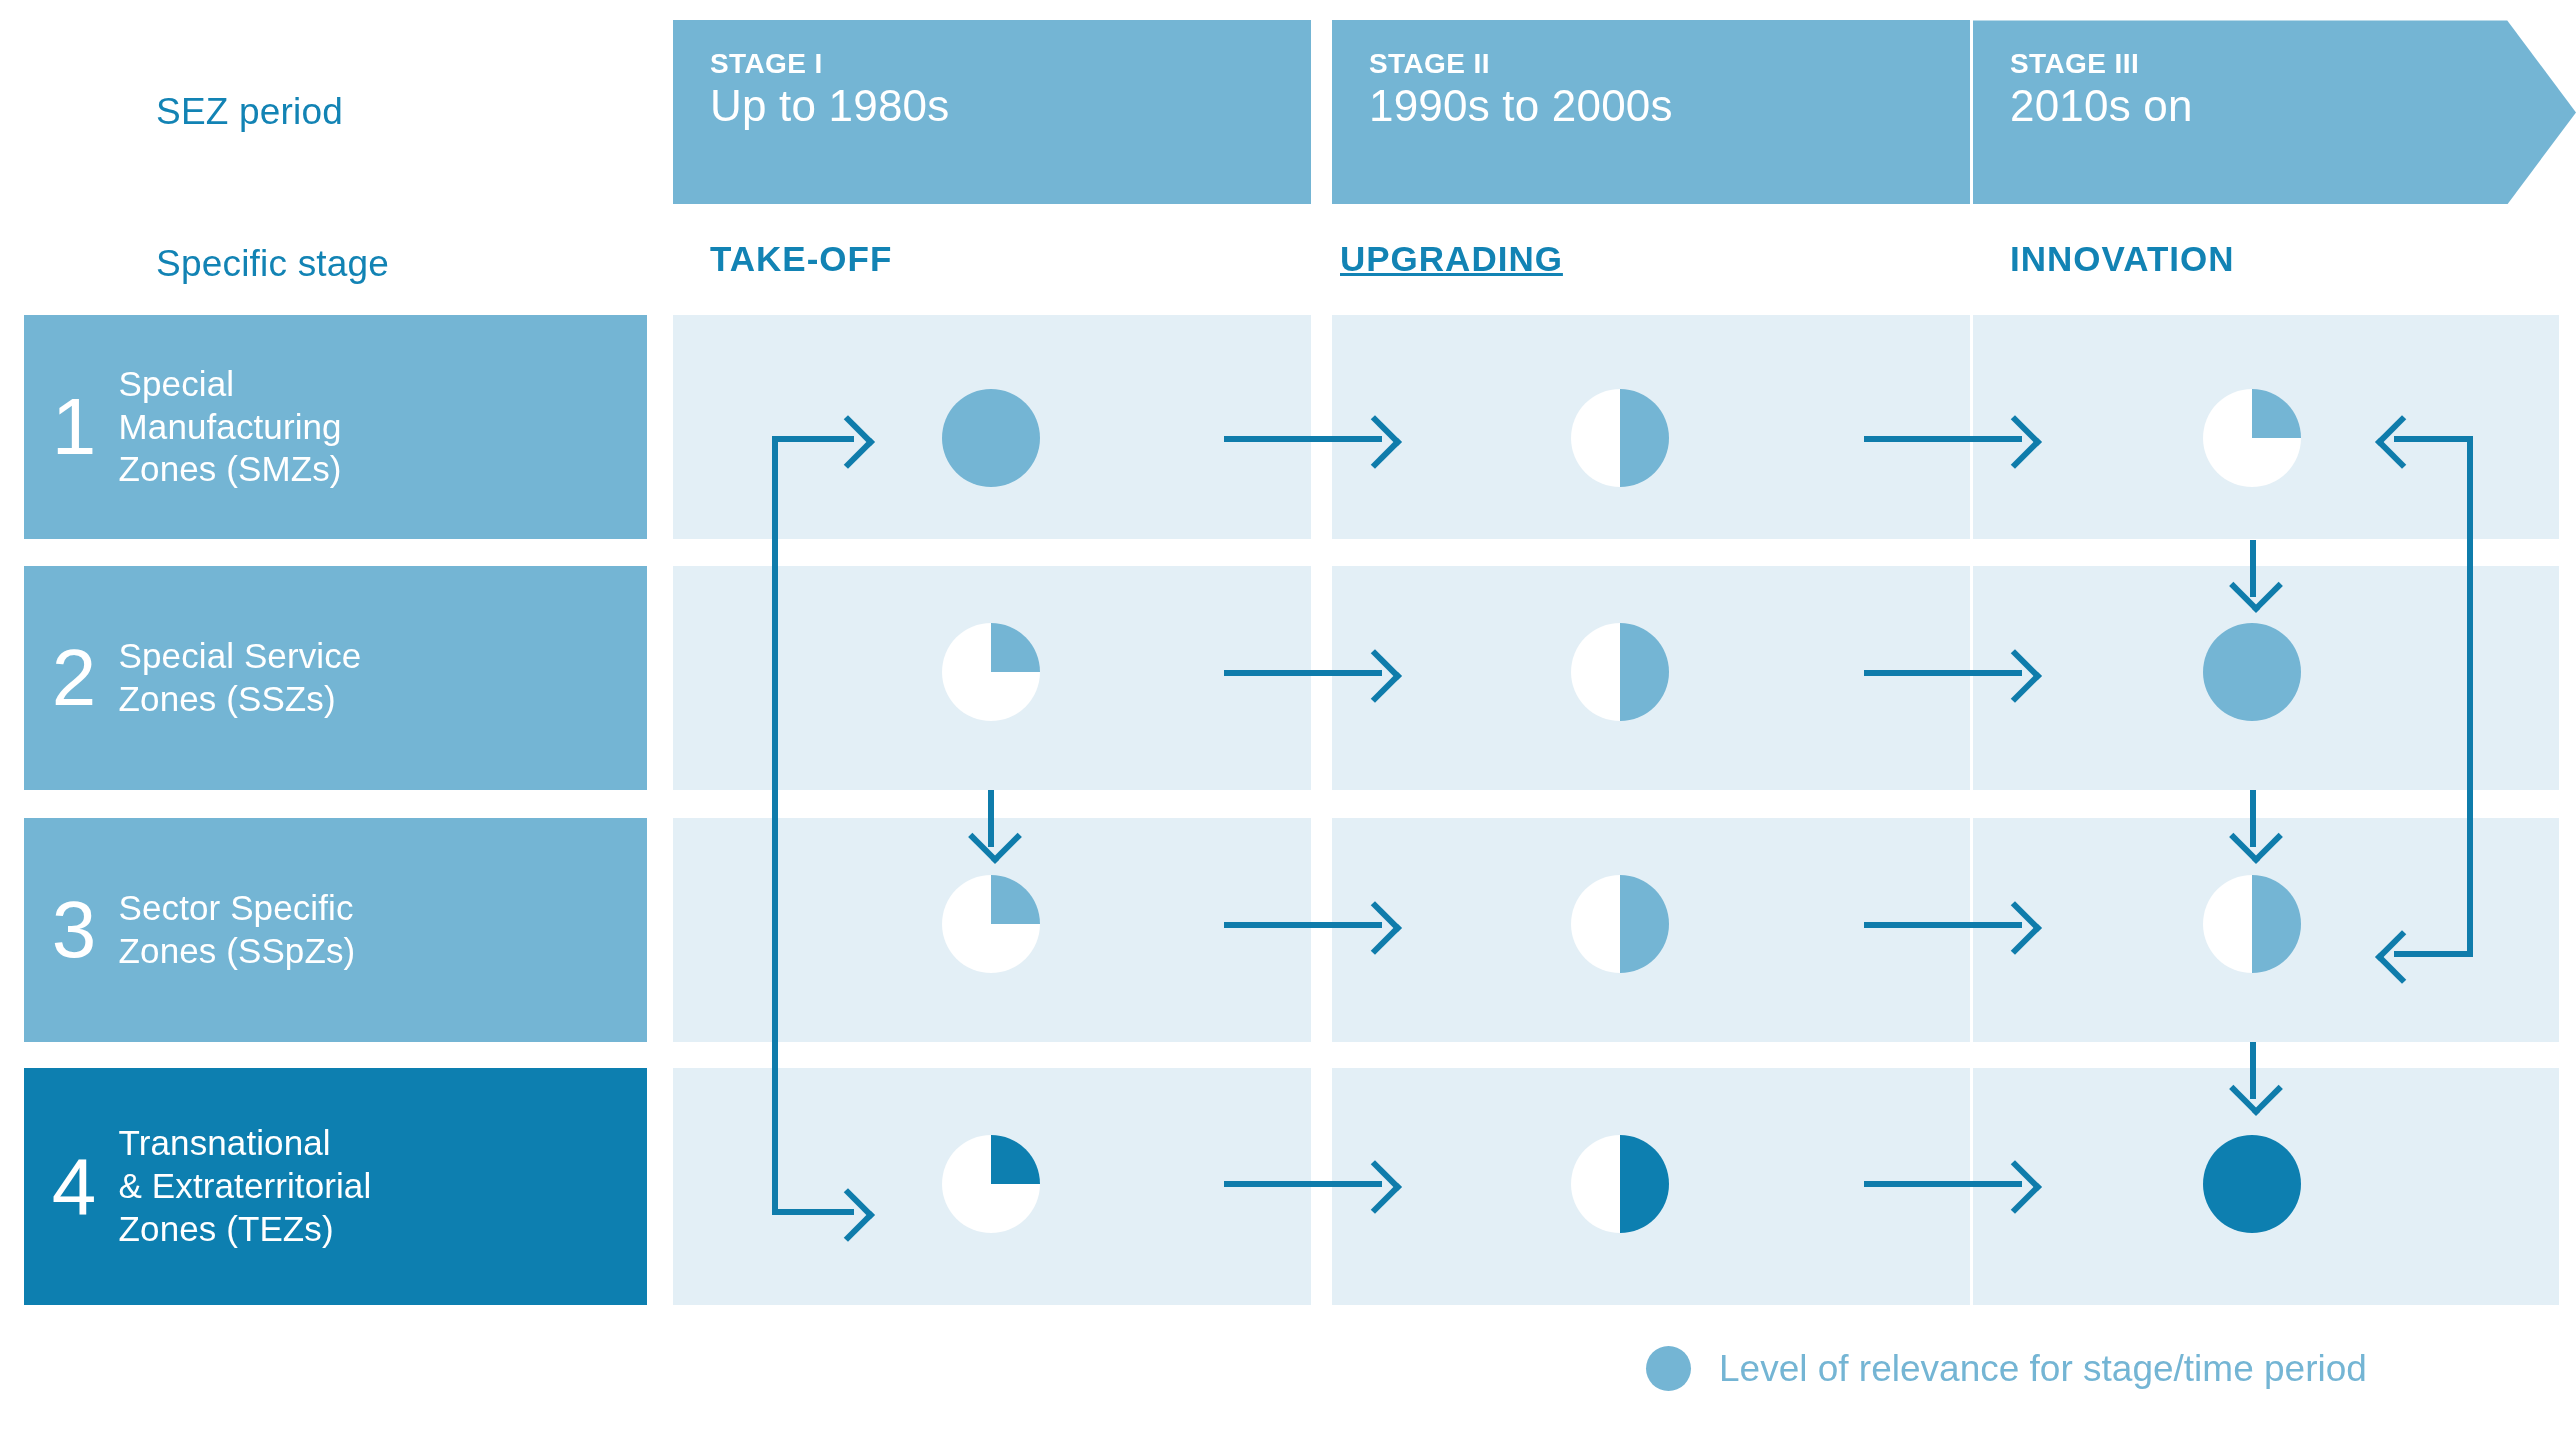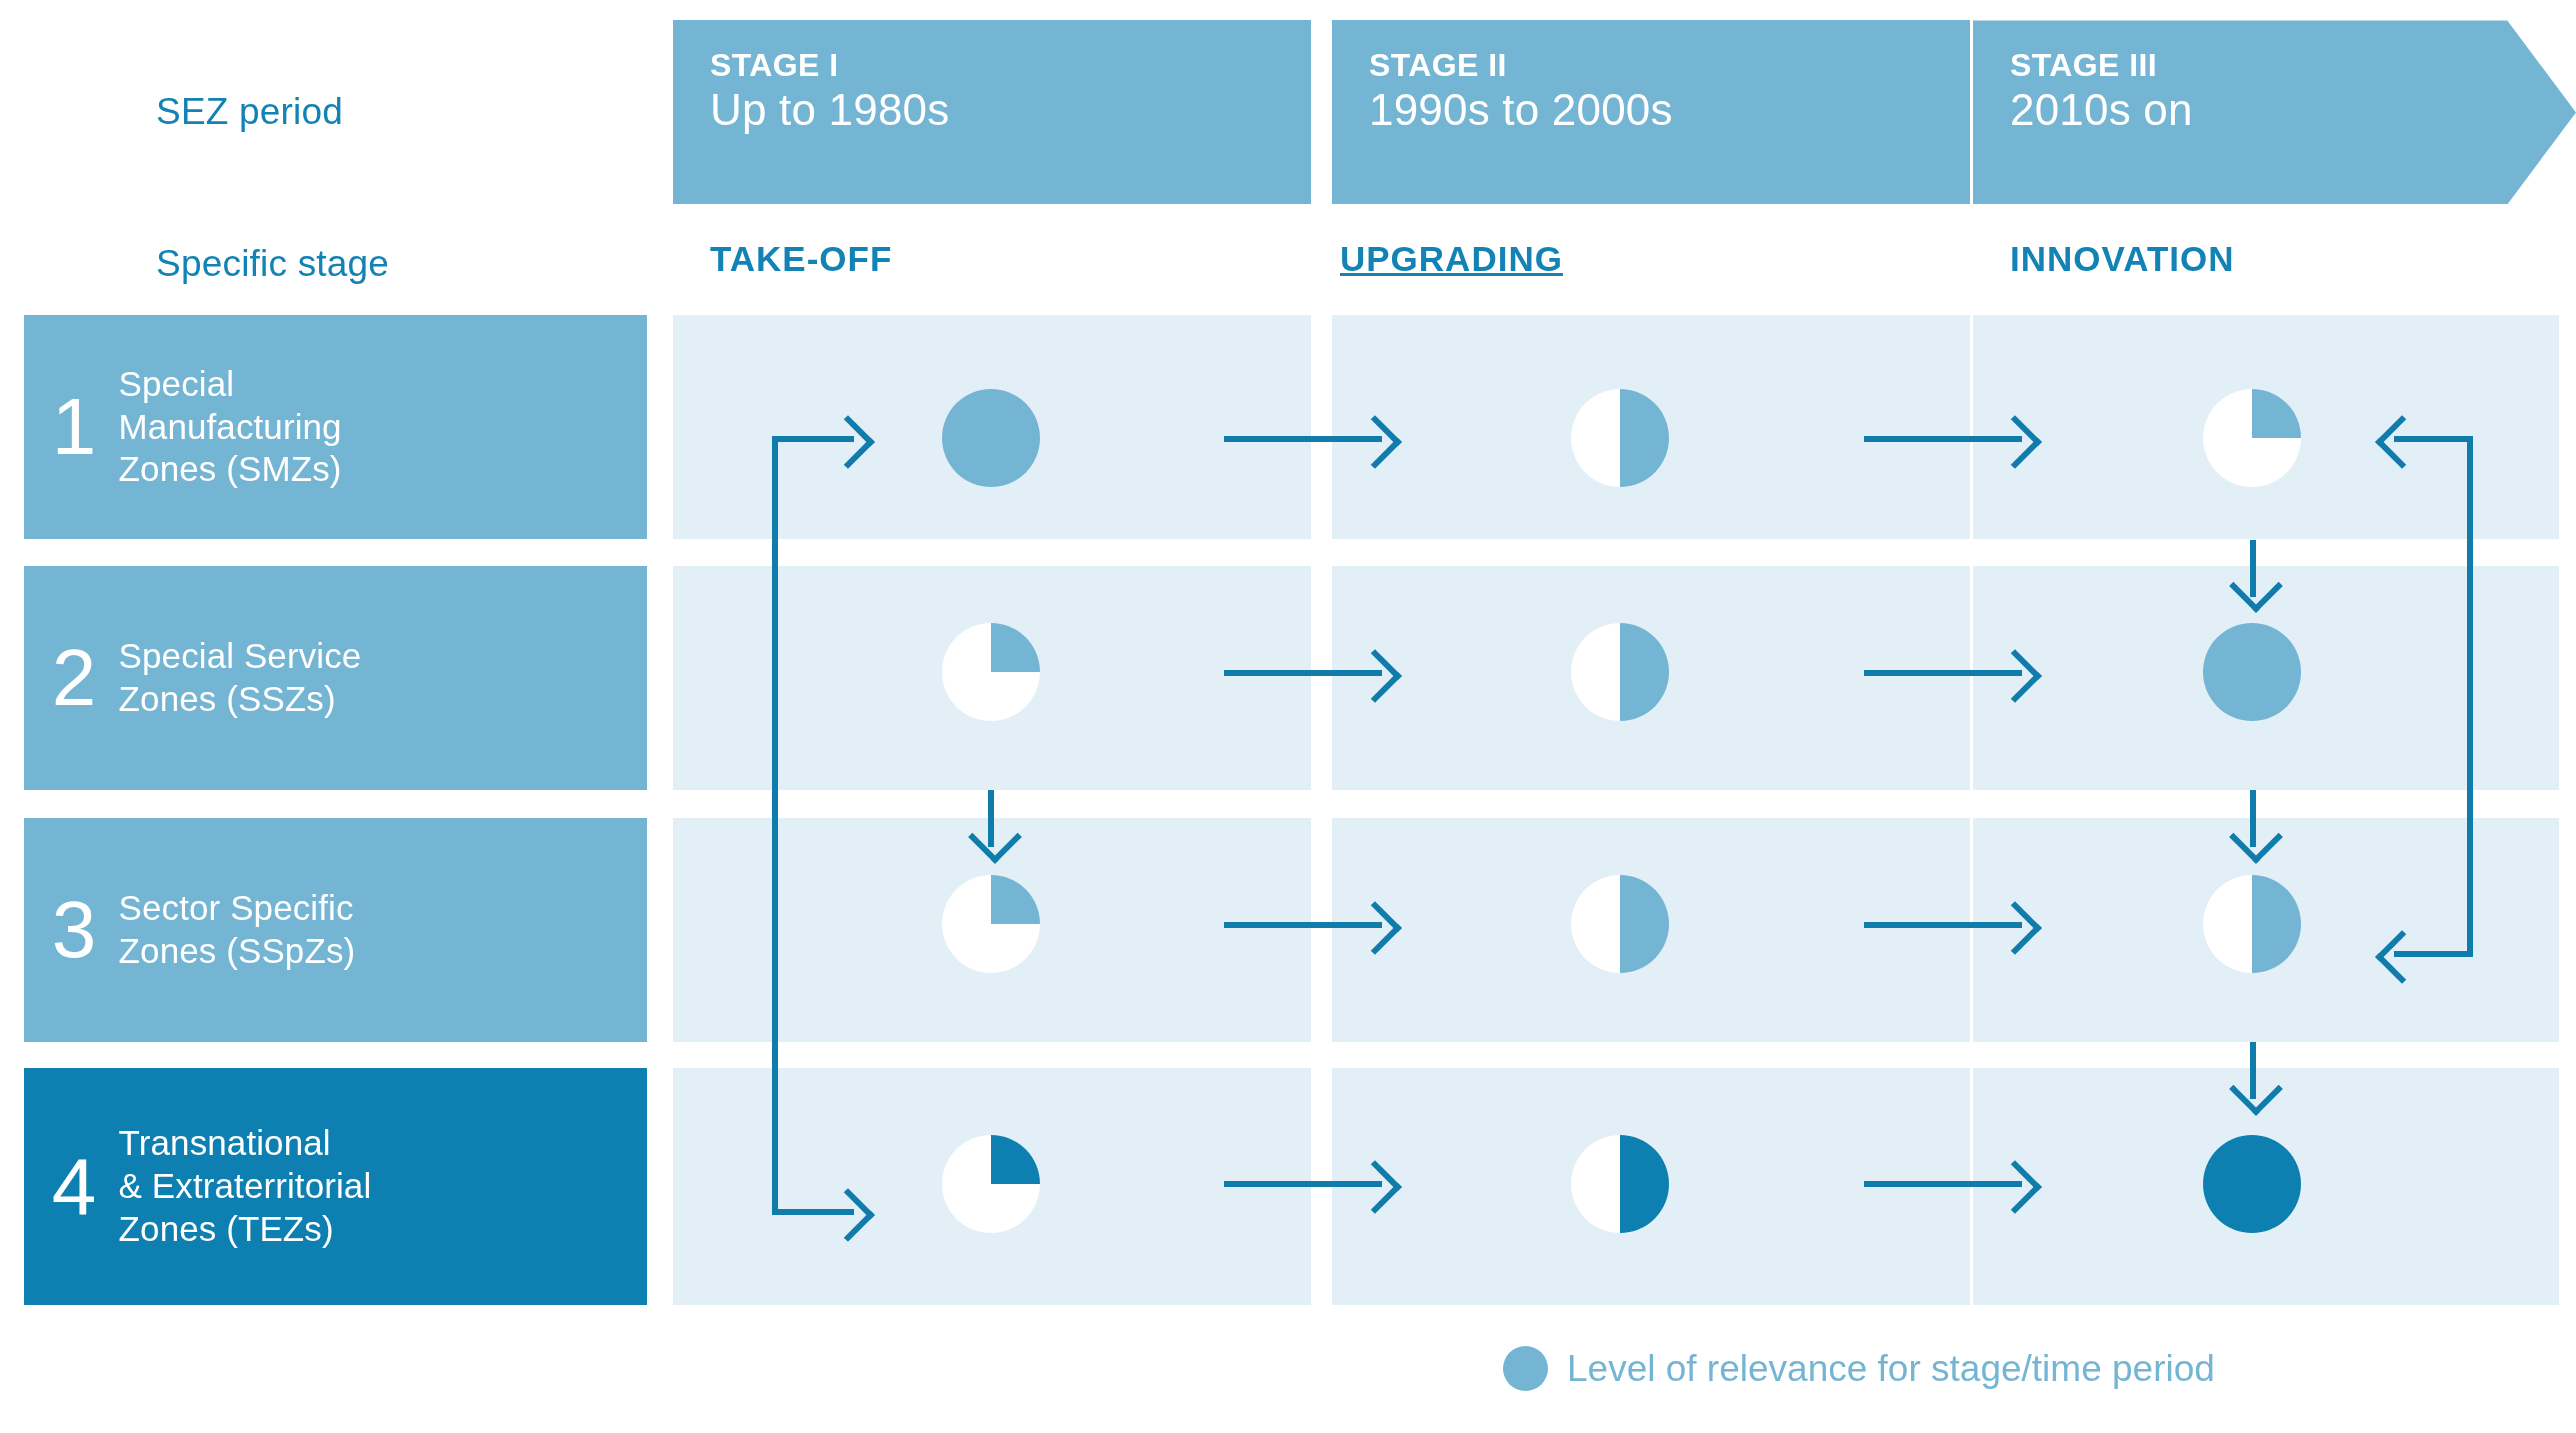--- a/index.html
+++ b/index.html
@@ -12,21 +12,21 @@
     letter-spacing:0.2px;white-space:nowrap;
   }
   #sez-stage-label{left:156px;top:91px;}
   #econ-stage-label{left:156px;top:243px;}
 
   
   .stage-head{
     position:absolute;top:20.4px;height:184px;background:#74b5d4;color:#ffffff;
     box-sizing:border-box;padding:28px 37px 0 37px;
   }
-  .stage-head .sh-title{font-size:32px;font-weight:700;letter-spacing:0.4px;line-height:1.12;}
+  .stage-head .sh-title{font-size:28px;font-weight:700;letter-spacing:0.4px;line-height:1.12;}
   .stage-head .sh-sub{font-size:44px;font-weight:400;letter-spacing:0.2px;line-height:1.18;}
   #stage-head-1{left:673px;width:638px;}
   #stage-head-2{left:1332px;width:638px;}
   #stage-head-3{left:1973px;width:603px;
      clip-path:polygon(0 0, 88.6% 0, 100% 50%, 88.6% 100%, 0 100%);}
 
   
   .econ-cap{
     position:absolute;top:239px;color:#1283b4;font-size:35px;font-weight:700;
     letter-spacing:1px;white-space:nowrap;
@@ -64,21 +64,21 @@
     position:absolute;width:32px;height:32px;border-bottom:6.5px solid #0f7cab;
     border-left:6.5px solid #0f7cab;transform:rotate(45deg);
   }
   .arrow-head-d{
     position:absolute;width:32px;height:32px;border-bottom:6.5px solid #0f7cab;
     border-right:6.5px solid #0f7cab;transform:rotate(45deg);
   }
   .v-line{position:absolute;width:5.6px;background:#0f7cab;}
 
   
-  #legend{position:absolute;left:1503px;top:1346px;display:flex;align-items:center;gap:19px;}
+  #legend{position:absolute;left:1646px;top:1346px;display:flex;align-items:center;gap:28px;}
   #legend .lg-dot{width:45px;height:45px;border-radius:50%;background:#74b5d4;flex:0 0 auto;}
   #legend .lg-text{color:#74b5d4;font-size:37px;font-weight:400;white-space:nowrap;}
 </style>
 </head>
 <body>
 
 <div class="side-label" id="sez-stage-label">SEZ period</div>
 <div class="side-label" id="econ-stage-label">Specific stage</div>
 
 <div class="stage-head" id="stage-head-1">

